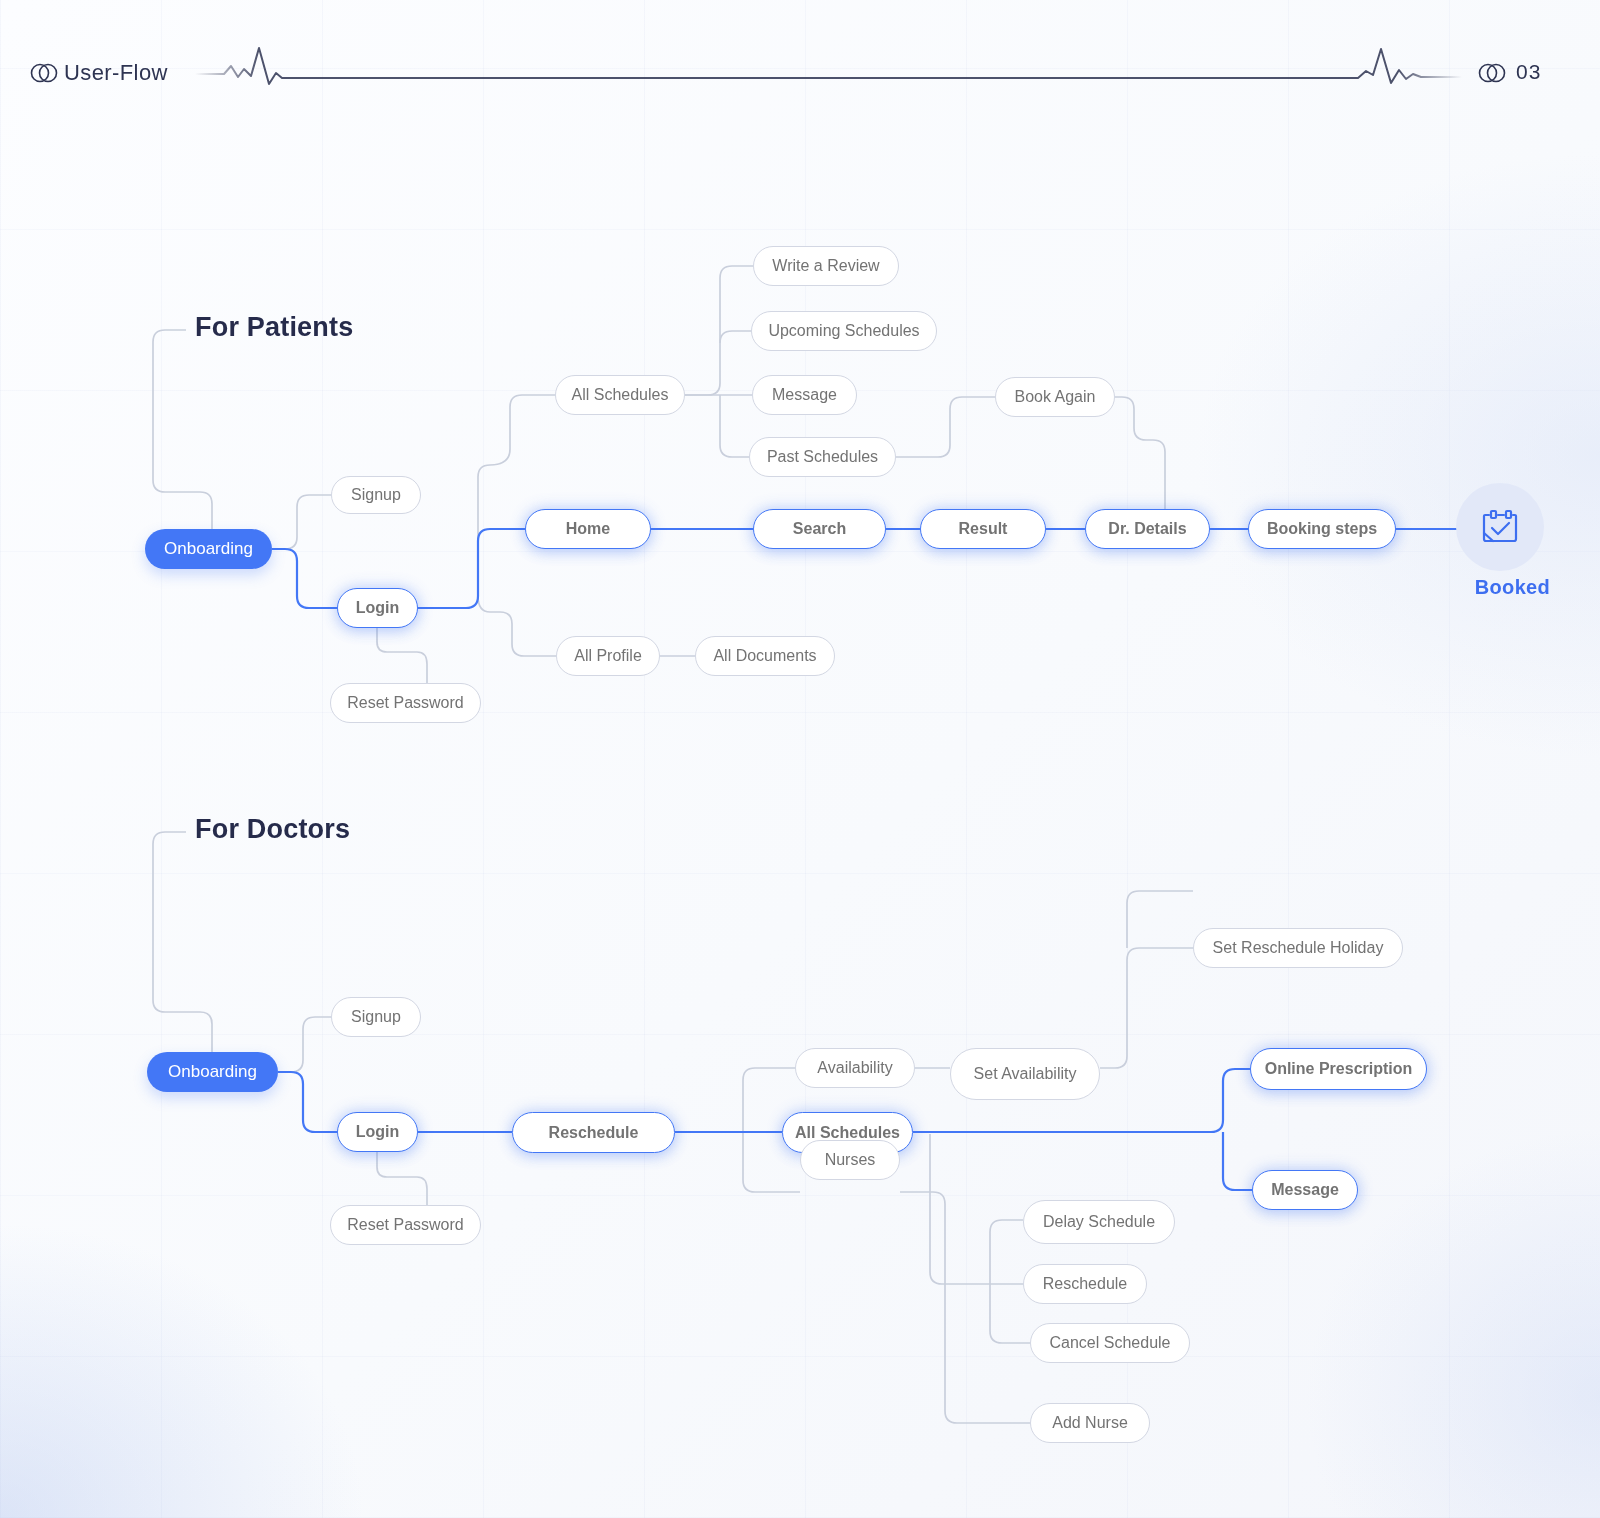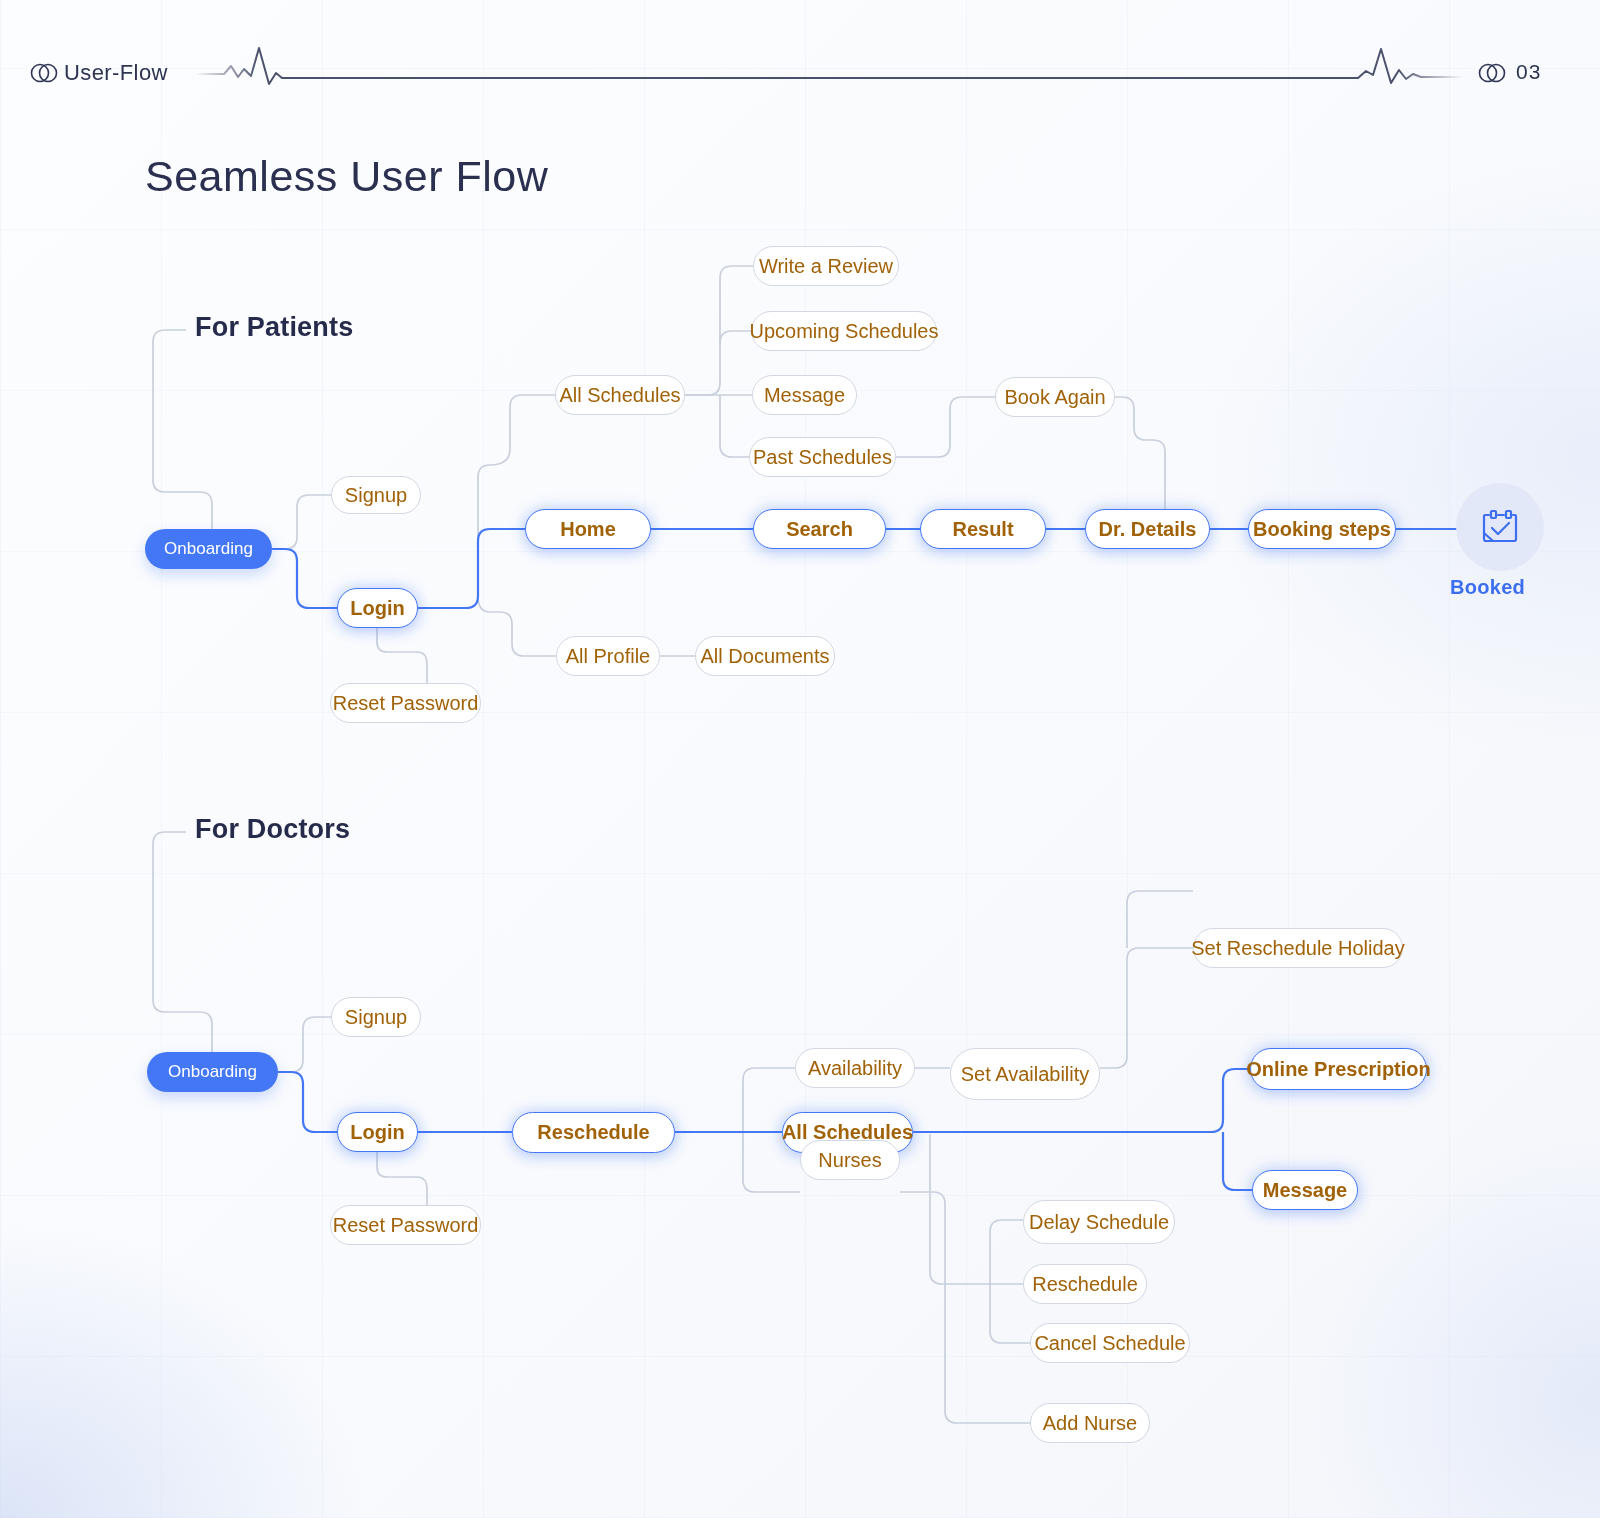--- a/index.html
+++ b/index.html
@@ -15,27 +15,27 @@
       linear-gradient(135deg,#fcfdff 0%,#f8fafd 55%,#f4f6fb 100%);
   }
   .hdr-brand{position:absolute;left:64px;top:60px;font-size:22px;letter-spacing:.4px;color:#2e3452;}
   .hdr-page{position:absolute;left:1516px;top:60px;font-size:21px;letter-spacing:1px;color:#2e3452;}
   .venn{position:absolute;top:61px;}
   .title{position:absolute;left:145px;top:152px;font-size:43px;font-weight:400;letter-spacing:.5px;color:#2b3050;}
   .section-h{position:absolute;font-size:27px;font-weight:700;color:#262b4b;letter-spacing:.2px;}
   .node{
     position:absolute;display:flex;align-items:center;justify-content:center;
     border-radius:999px;background:#fff;border:1.5px solid #d3d7e3;
-    font-size:20px;color:#a16207;white-space:nowrap;box-sizing:border-box;
+    font-size:16px;color:#737373;white-space:nowrap;box-sizing:border-box;
   }
   .node.blue{border:1.8px solid #4377F6;box-shadow:0 0 16px rgba(67,119,246,.30),0 4px 14px rgba(67,119,246,.18);font-weight:bold;}
   .node.primary{background:#4377F6;border:none;color:#fff;font-size:17px;box-shadow:0 6px 14px rgba(67,119,246,.25);}
   .booked-circle{position:absolute;left:1456px;top:483px;width:88px;height:88px;border-radius:50%;
     background:#e2e8f8;display:flex;align-items:center;justify-content:center;}
-  .booked-label{position:absolute;left:1450px;top:576px;width:100px;text-align:left;
+  .booked-label{position:absolute;left:1450px;top:576px;width:100px;text-align:right;
     font-size:20px;font-weight:700;color:#3d6ef0;letter-spacing:.3px;}
   svg.layer{position:absolute;left:0;top:0;}
   .edge-g{stroke:#c9cfdc;stroke-width:1.7;fill:none;}
   .edge-b{stroke:#4377F6;stroke-width:2.2;fill:none;}
   .ink{stroke:#2e3452;fill:none;}
 </style>
 </head>
 <body>
 
 <div id="canvas">
@@ -57,21 +57,20 @@
     </defs>
     <path d="M 195 74 H 224 l 7 -8 l 7 11 l 6 -8 l 7 7 l 8 -28 l 10 36 l 7 -11 l 6 5 H 1358 l 8 -7 l 7 4 l 8 -26 l 10 34 l 8 -13 l 7 9 l 7 -5 l 8 3 H 1462" stroke="url(#ekg)" stroke-width="2" fill="none" stroke-linejoin="round"></path>
   </svg>
 
   <svg class="venn" style="left:1478px" width="30" height="24">
     <circle cx="10" cy="12" r="8.5" class="ink" stroke-width="1.6"></circle>
     <circle cx="18" cy="12" r="8.5" class="ink" stroke-width="1.6"></circle>
   </svg>
   <div class="hdr-page">03</div>
 
-  <div class="title">Seamless User Flow</div>
 
   <svg class="layer" width="1600" height="1518">
 
     <path class="edge-g" d="M 186 330 H 165 Q 153 330 153 342 V 480 Q 153 492 165 492 H 200 Q 212 492 212 504 V 529"></path>
     <path class="edge-g" d="M 272 549 H 285 Q 297 549 297 537 V 507 Q 297 495 309 495 H 331"></path>
     <path class="edge-g" d="M 377 628 V 642 Q 377 652 387 652 H 417 Q 427 652 427 664 V 683"></path>
     <path class="edge-g" d="M 478 575 V 477 Q 478 465 490 465 Q 510 465 510 449 V 407 Q 510 395 522 395 H 555"></path>
     <path class="edge-g" d="M 478 596 Q 478 612 490 612 H 500 Q 512 612 512 624 V 644 Q 512 656 524 656 H 556"></path>
     <path class="edge-g" d="M 660 656 H 695"></path>
     <path class="edge-g" d="M 685 395 H 708 Q 720 395 720 383 V 278 Q 720 266 732 266 H 753"></path>

